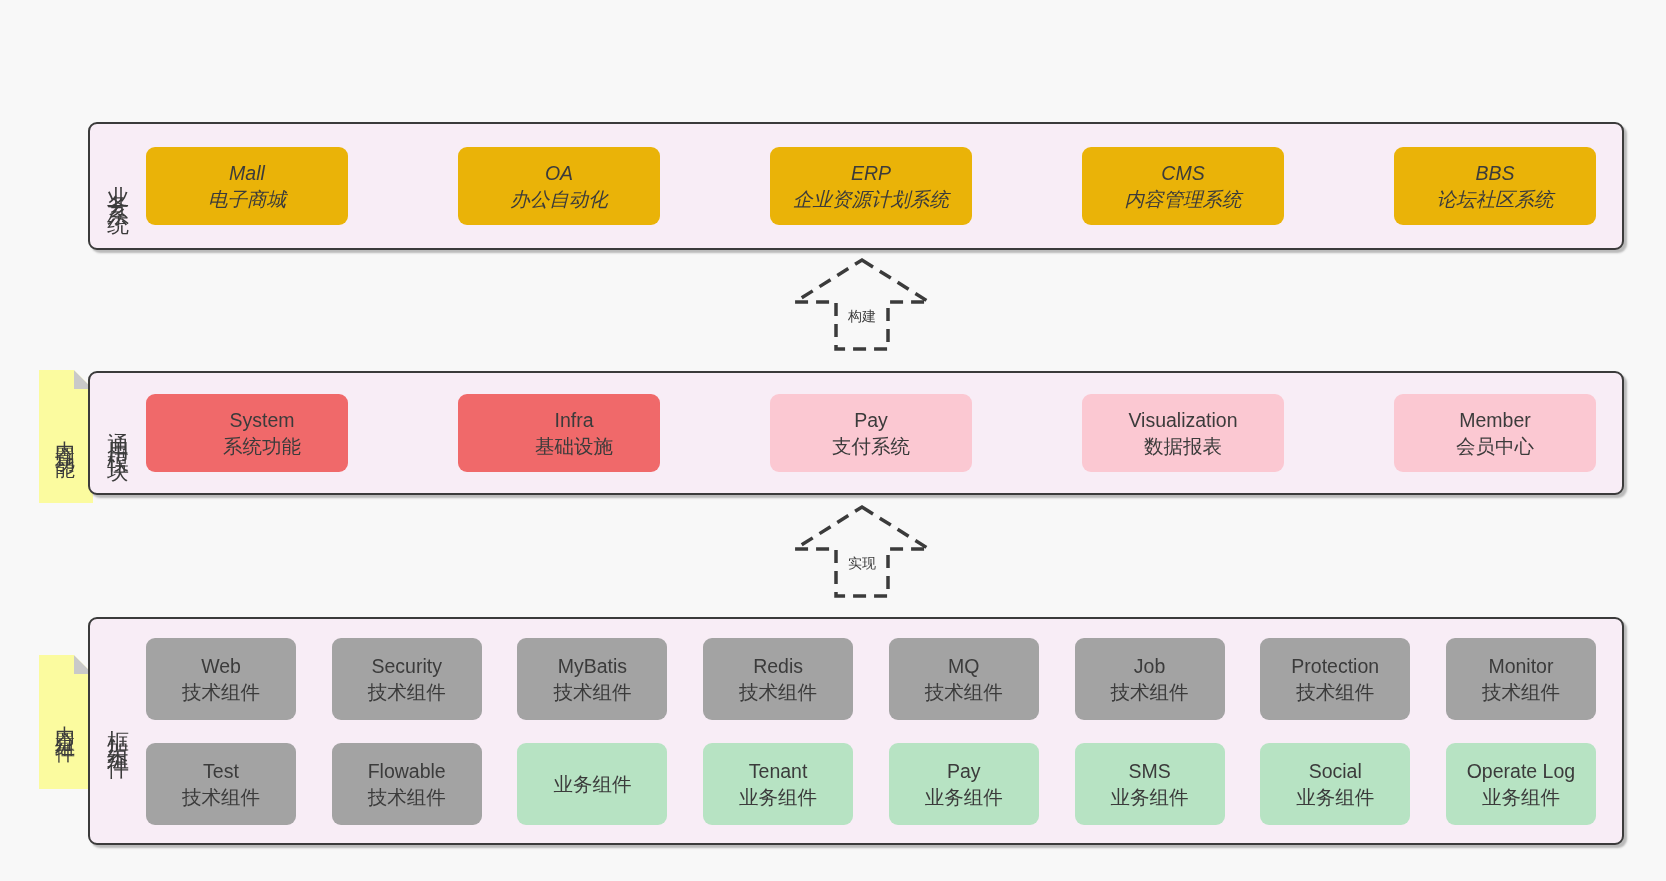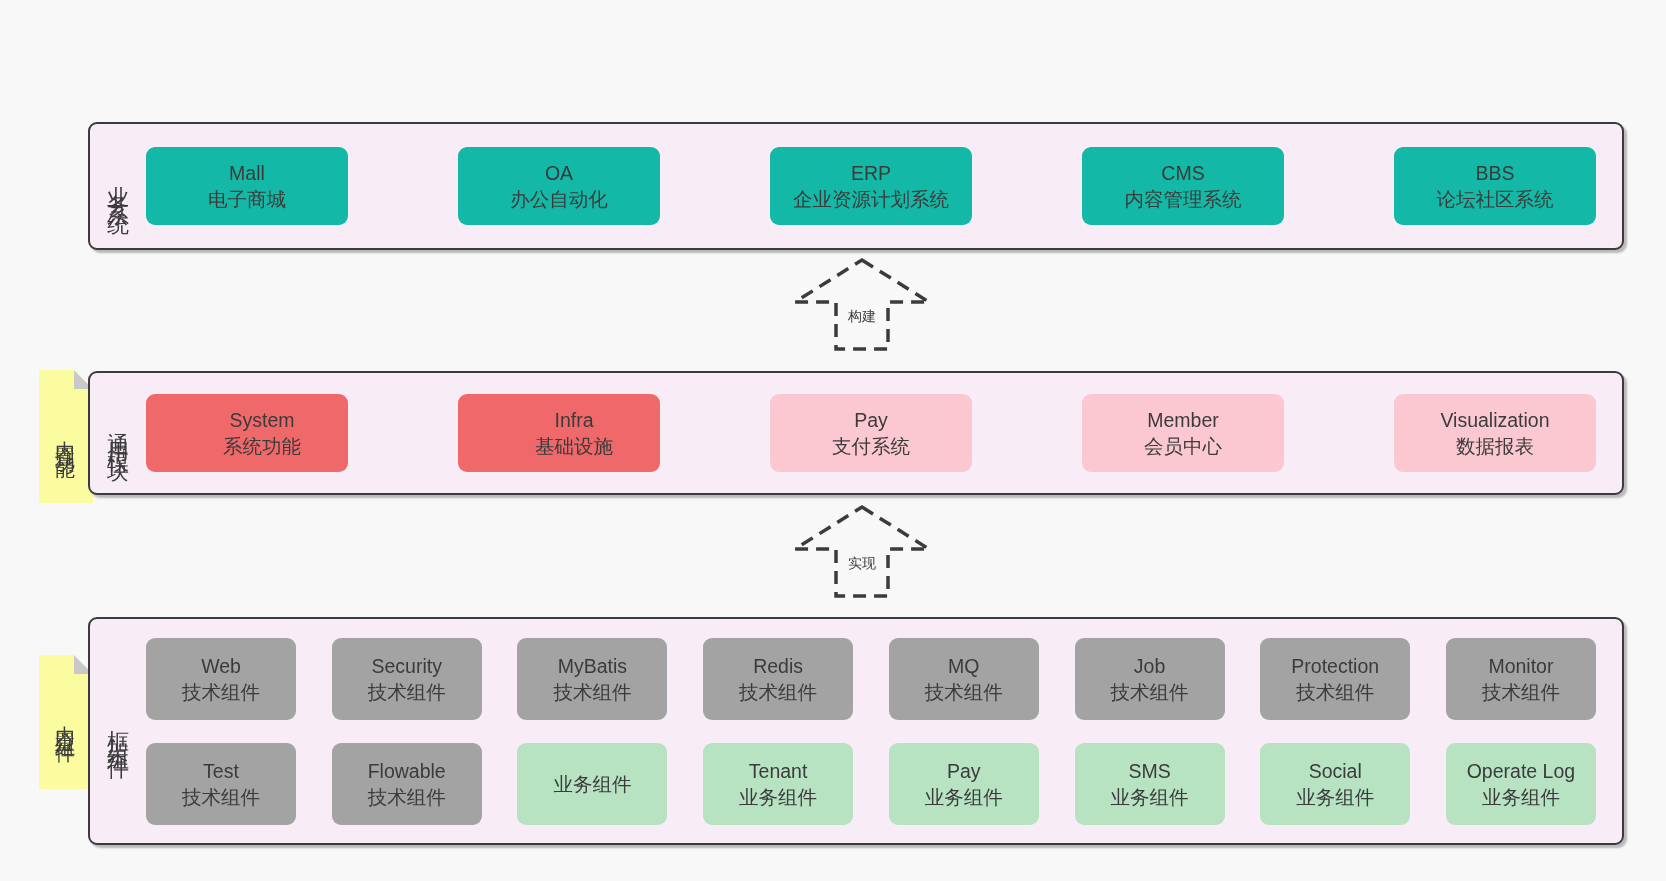--- a/index.html
+++ b/index.html
@@ -19,21 +19,21 @@
           letter-spacing:9px;color:#3b3b3b;}
 
   .boxes{flex:1;display:flex;align-items:center;justify-content:space-between;padding:0 26px 0 0;}
   .rows{flex:1;display:flex;flex-direction:column;justify-content:center;gap:23px;padding:0 26px 0 0;}
   .row{display:flex;justify-content:space-between;}
 
   .box{border-radius:9px;display:flex;flex-direction:column;align-items:center;justify-content:center;
        text-align:center;font-size:19.5px;line-height:26px;box-sizing:border-box;padding:0 10px;}
   .box.wide{width:202px;height:78px;}
   .box.small{width:150px;height:82px;}
-  .blue{background:#14b8a6;}
+  .blue{background:#eab308;font-style:italic;}
   .red{background:#f0696a;padding-left:40px;}
   .pink{background:#fbc8d2;}
   .green{background:#a3a3a3;}
   .lightgreen{background:#b7e3c3;}
 
   
   .note{position:absolute;left:39px;width:54px;background:#fbfb9f;
         display:flex;align-items:center;justify-content:center;
         clip-path:polygon(0 0,calc(100% - 19px) 0,100% 19px,100% 100%,0 100%);
         filter:drop-shadow(1px 2px 2px rgba(0,0,0,.28));}
@@ -107,26 +107,26 @@
         </div>
         <div class="box wide red">
           <div>Infra</div>
           <div>基础设施</div>
         </div>
         <div class="box wide pink">
           <div>Pay</div>
           <div>支付系统</div>
         </div>
         <div class="box wide pink">
+          <div>Visualization</div>
+          <div>数据报表</div>
+        </div>
+        <div class="box wide pink">
           <div>Member</div>
           <div>会员中心</div>
-        </div>
-        <div class="box wide pink">
-          <div>Visualization</div>
-          <div>数据报表</div>
         </div>
       </div>
   </div>
 
   <div class="arrow arrow2">
     <svg width="150" height="97" viewBox="0 0 150 97">
       <polygon points="75,4 142,46 101,46 101,93 49,93 49,46 8,46" fill="none" stroke="#3b3b3b" stroke-width="3.5" stroke-dasharray="13 8"></polygon>
     </svg>
     <div class="arrow-label">实现</div>
   </div>

